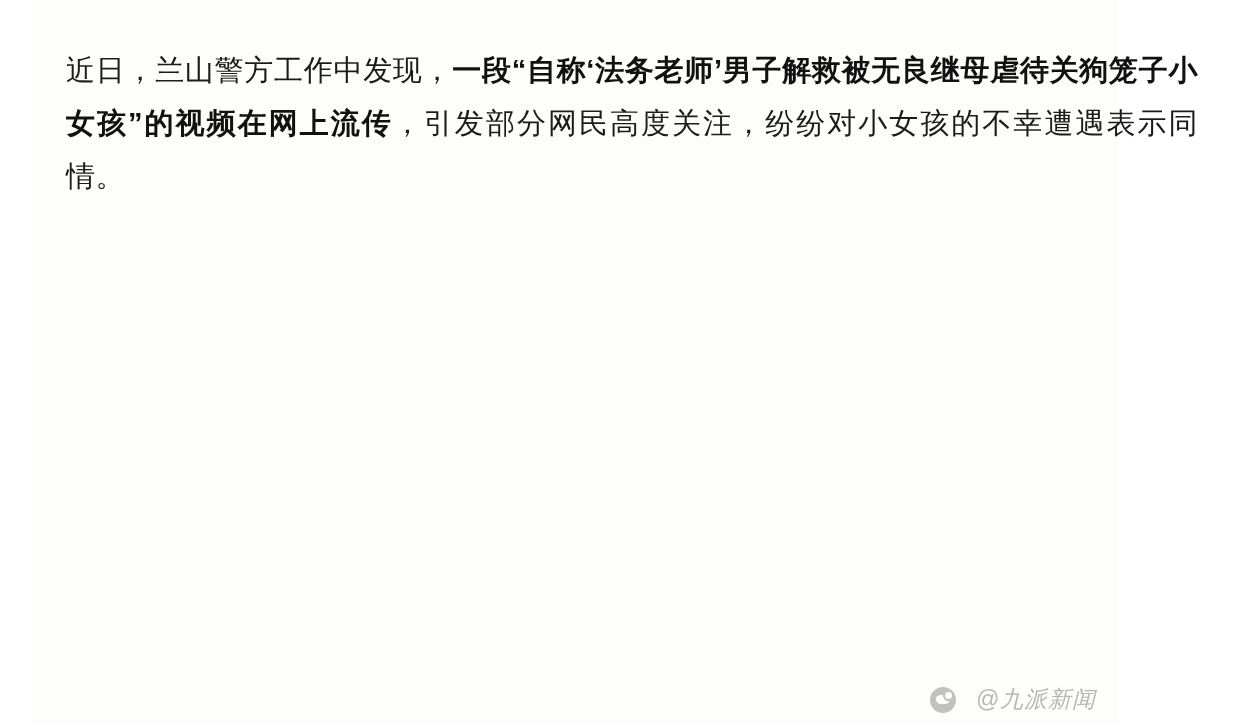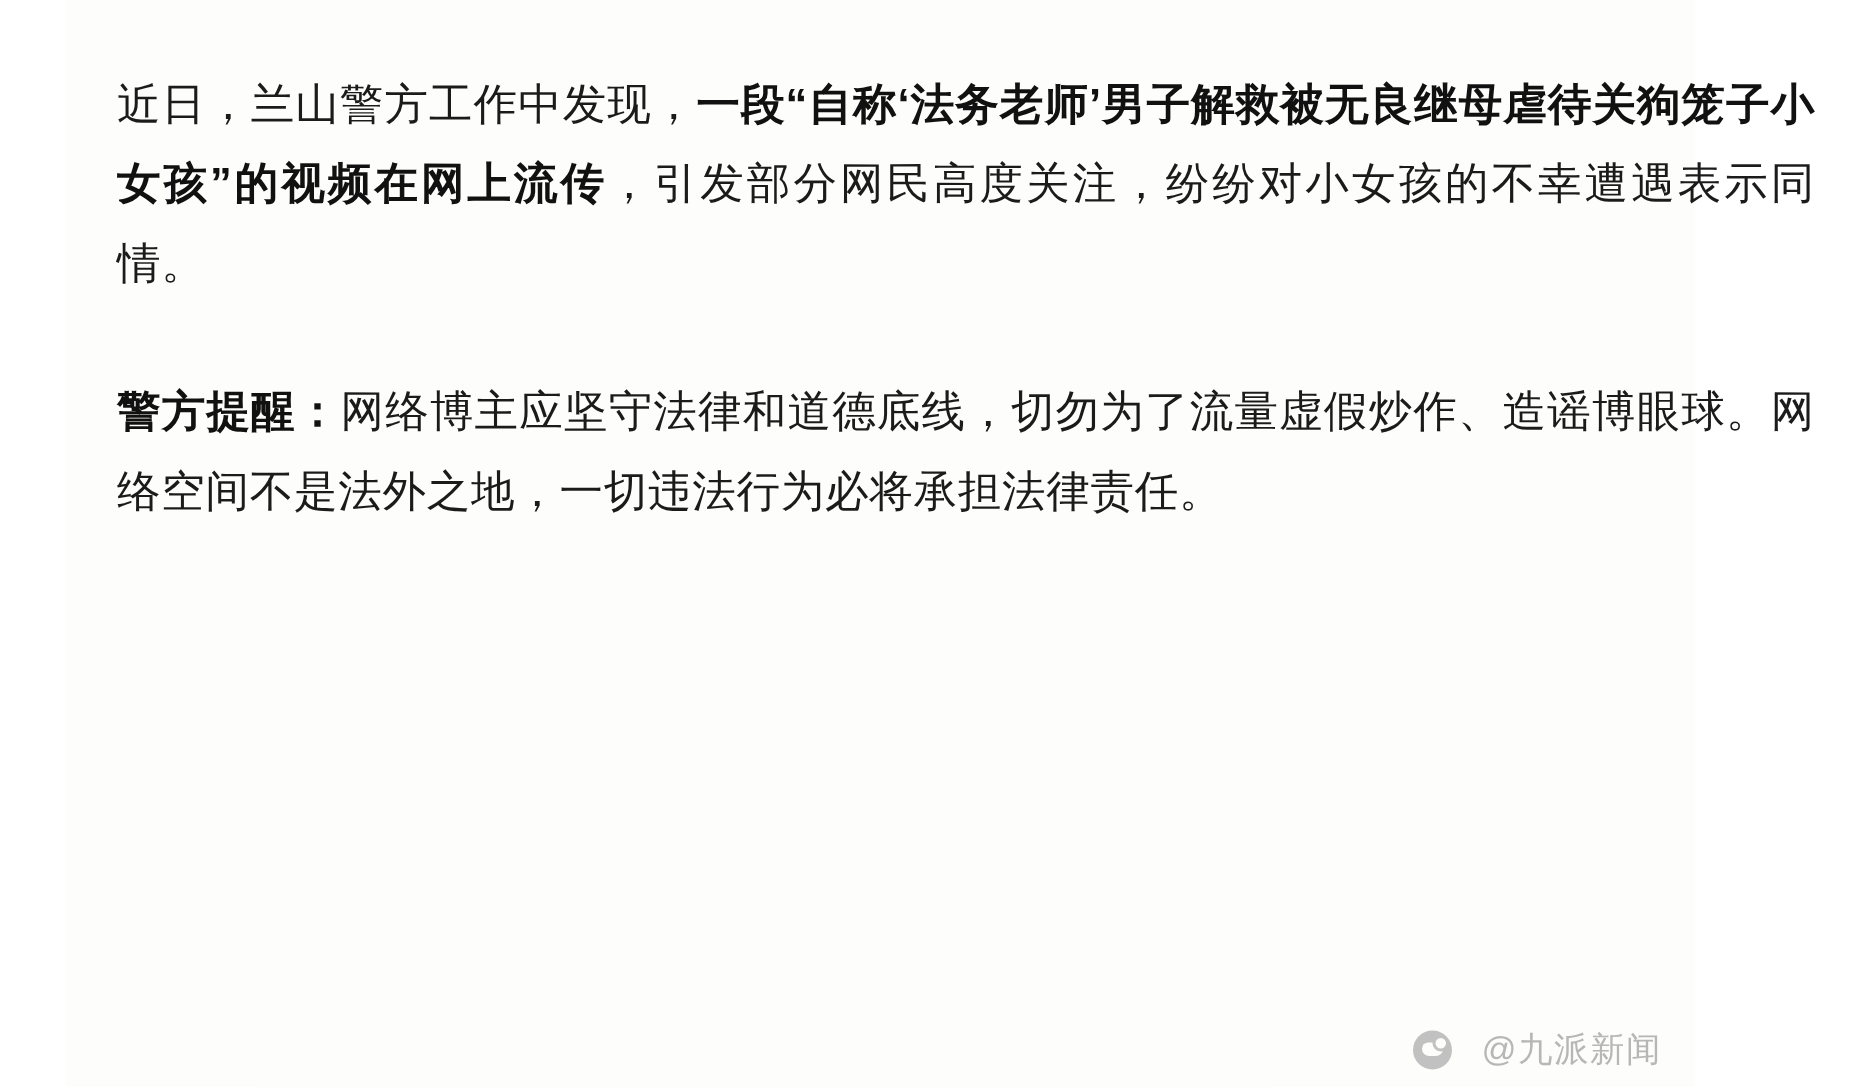--- a/index.html
+++ b/index.html
@@ -10,21 +10,21 @@
   body {
     width: 1242px;
     height: 725px;
     font-family: "Liberation Sans", "DejaVu Sans", sans-serif;
     color: #1a1a1a;
     overflow: hidden;
     position: relative;
   }
   .page {
     position: absolute;
-    left: 16px;
+    left: 4px;
     top: 0;
     width: 1114px;
     height: 725px;
     background: #fdfdfb;
   }
   .left-edge {
     position: absolute;
     left: 0;
     top: 0;
     width: 28px;
@@ -54,20 +54,21 @@
     color: #111111;
   }
   .watermark {
     position: absolute;
     right: 22px;
     bottom: 10px;
     display: flex;
     align-items: center;
     gap: 20px;
     opacity: 0.62;
+    font-style: italic;
   }
   .wm-logo {
     width: 26px;
     height: 26px;
     border-radius: 50%;
     background: #9e9e9e;
     position: relative;
     flex: 0 0 auto;
   }
   .wm-logo::before {
@@ -99,20 +100,19 @@
   }
 </style>
 </head>
 <body>
 
 <div class="page">
   <div class="left-edge"></div>
 
   <div class="article">
     <p class="para" id="p1"><span>近日，兰山警方工作中发现，</span><span class="b">一段“自称‘法务老师’男子解救被无良继母虐待关狗笼子小女孩”的视频在网上流传</span><span>，引发部分网民高度关注，纷纷对小女孩的不幸遭遇表示同情。</span></p>
-    <p class="para" id="p3"><span class="b">警方提醒：</span><span>网络博主应坚守法律和道德底线，切勿为了流量虚假炒作、造谣博眼球。网络空间不是法外之地，一切违法行为必将承担法律责任。</span></p>
   </div>
 
   <div class="watermark">
     <span class="wm-logo"></span>
     <span class="wm-text">@九派新闻</span>
   </div>
 </div>
 
 </body></html>

